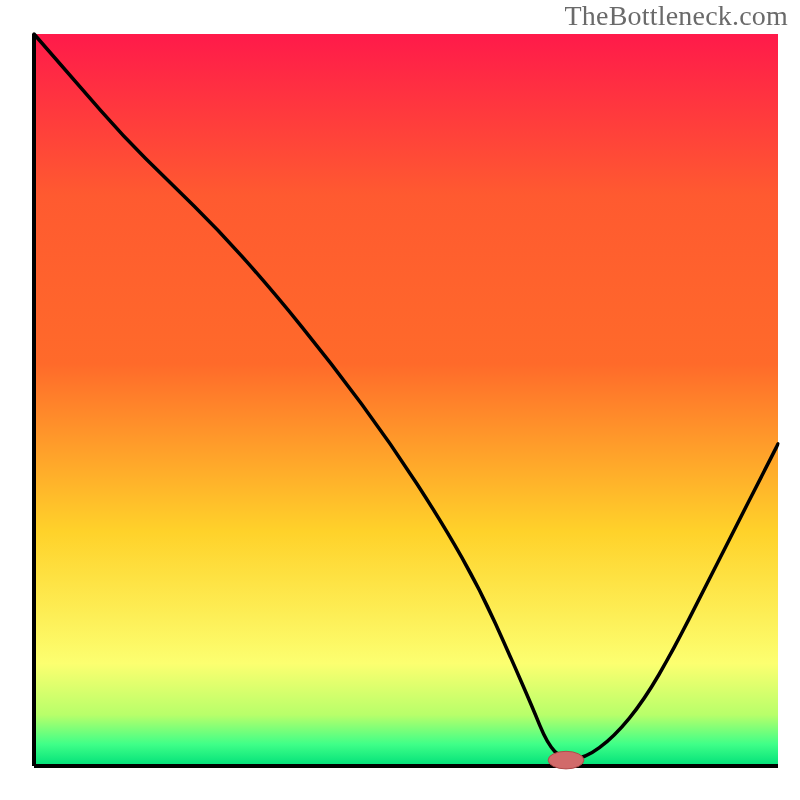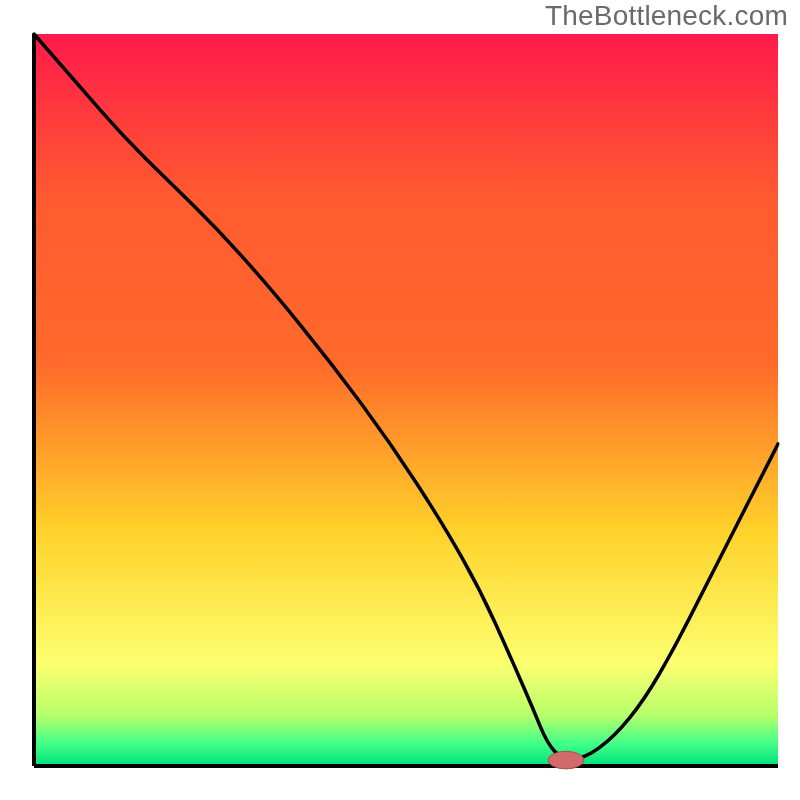--- a/index.html
+++ b/index.html
@@ -7,20 +7,21 @@
     padding: 0;
     width: 800px;
     height: 800px;
     background: #ffffff;
     font-family: Arial, Helvetica, sans-serif;
   }
   .frame {
     position: relative;
     width: 800px;
     height: 680px;
+    font-family: Liberation Serif, serif;
   }
   .watermark {
     position: absolute;
     top: 0px;
     right: 12px;
     font-size: 28px;
     font-weight: 500;
     color: #6a6a6a;
     letter-spacing: 0.2px;
   }

